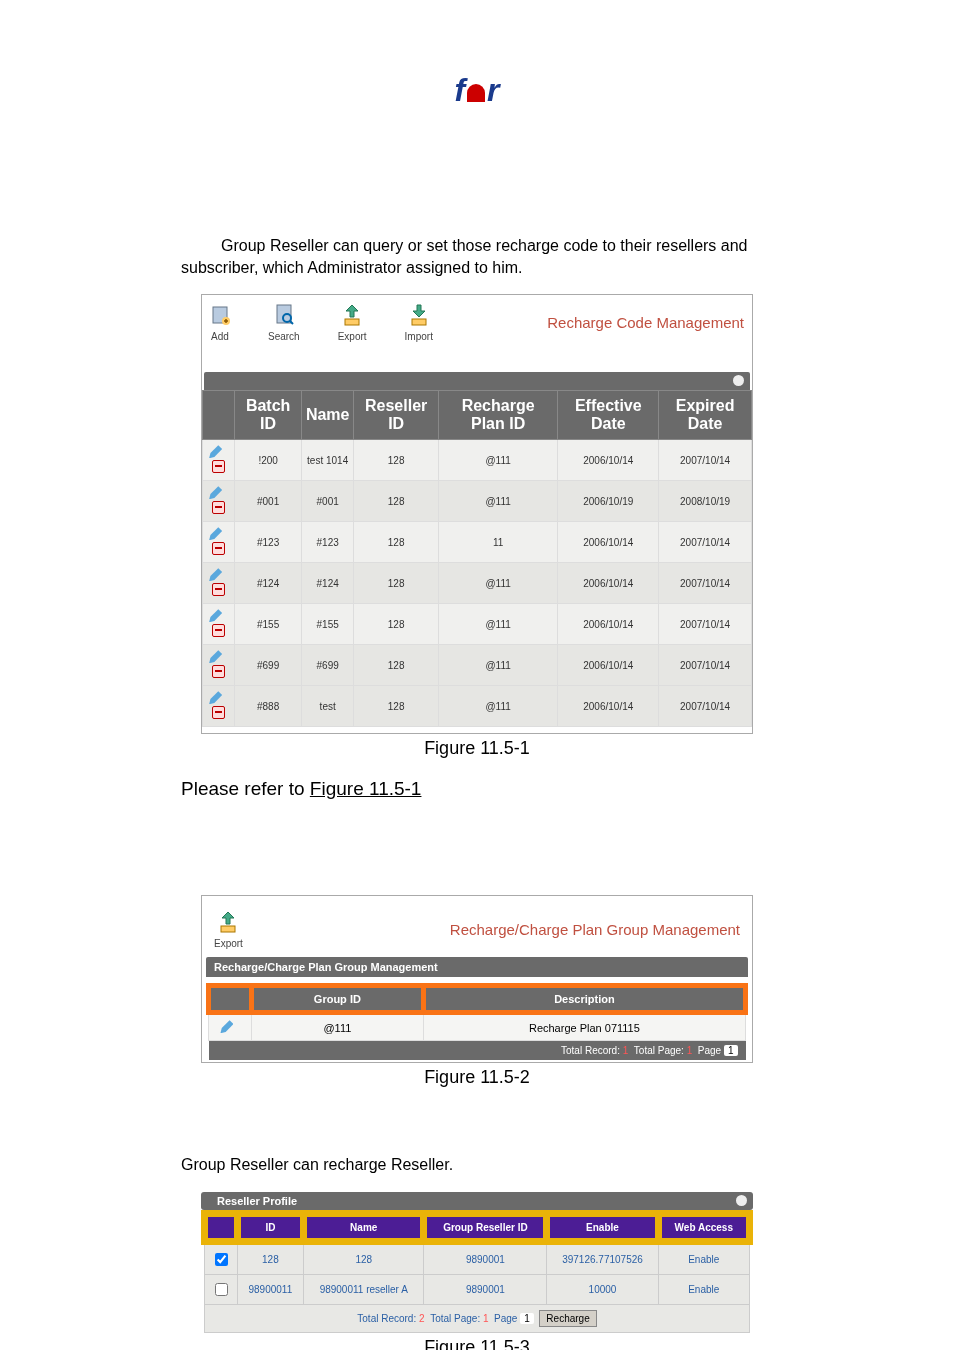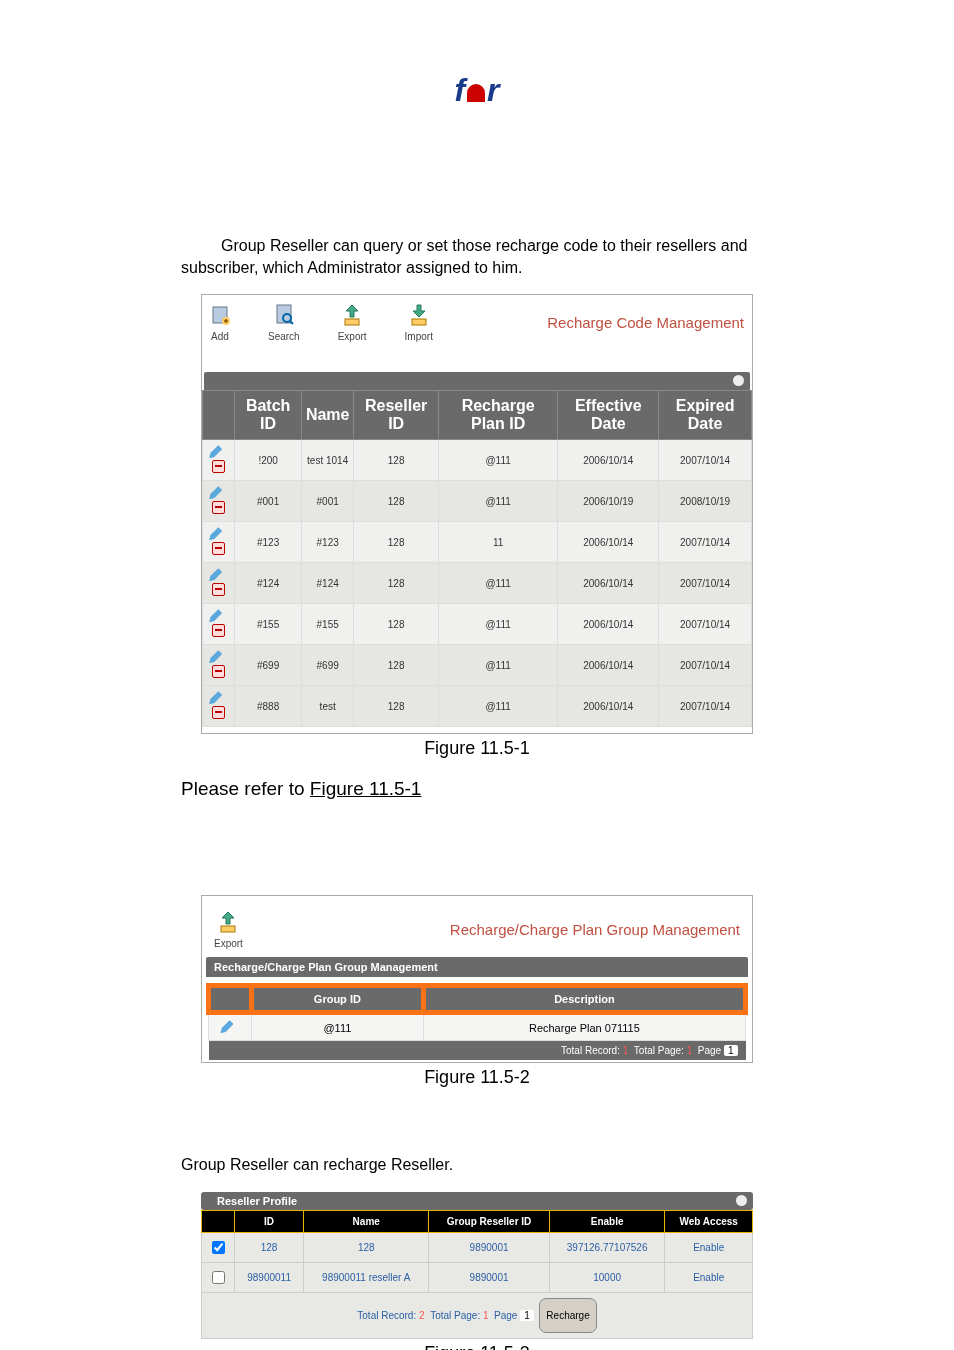--- a/index.html
+++ b/index.html
@@ -30,24 +30,24 @@
 .link{text-decoration:underline;color:#000}
 .fig2-box{border:1px solid #aaa;background:#fff;margin:6px 20px 0 20px;padding:10px 4px 2px 4px}
 .grp-tbl{width:100%;border-collapse:collapse;font-size:11px;margin-top:6px}
 .grp-th{background:#6a6a6a;color:#fff;text-align:center;padding:5px;font-size:11px;border:5px solid #f97316;font-weight:bold}
 .grp-td{background:#f5f5f3;text-align:center;padding:5px;border:1px solid #ddd;font-size:11px}
 .footer-row td{background:#6a6a6a;color:#fff;text-align:right;padding:4px 8px;font-size:10px}
 .footer-row .pg{background:#fff;color:#000;padding:0 4px;border-radius:2px}
 .hdr-bar{background:#6a6a6a;color:#fff;font-size:11px;padding:4px 8px;border-radius:2px 2px 0 0;font-weight:bold}
 .fig3-wrap{margin:0 20px}
 .rp-tbl{width:100%;border-collapse:collapse;font-size:10px}
-.rp-tbl th{background:#000000;color:#fff;padding:5px;border:1px solid #eab308;font-weight:bold;font-size:10px}
+.rp-tbl th{background:#4c1d95;color:#fff;padding:5px;border:7px solid #eab308;font-weight:bold;font-size:10px}
 .rp-tbl td{background:#e8e8e5;text-align:center;padding:5px;border:1px solid #ccc;color:#2a5fa5;font-size:10px}
 .chk{width:13px;height:13px;border:1px solid #0057a8}
-.btn-rc{background:#d4d0c8;border:1px solid #888;padding:11px 6px;font-size:10px;border-radius:7px}
+.btn-rc{background:#d4d0c8;border:1px solid #888;padding:2px 6px;font-size:10px;border-radius:0}
 .sub-hdr{background:#6a6a6a;color:#fff;border-radius:3px;font-size:11px;padding:3px 16px;position:relative;font-weight:bold}
 .sub-hdr::after{content:"";position:absolute;right:6px;top:3px;width:11px;height:11px;background:#eee;border-radius:50%}
 </style>
 </head>
 <body>
 
 <div class="page">
 <div class="logo-wrap">
   <span class="logo"><i>f</i><span class="logo-o"></span><i>r</i></span>
 </div>

